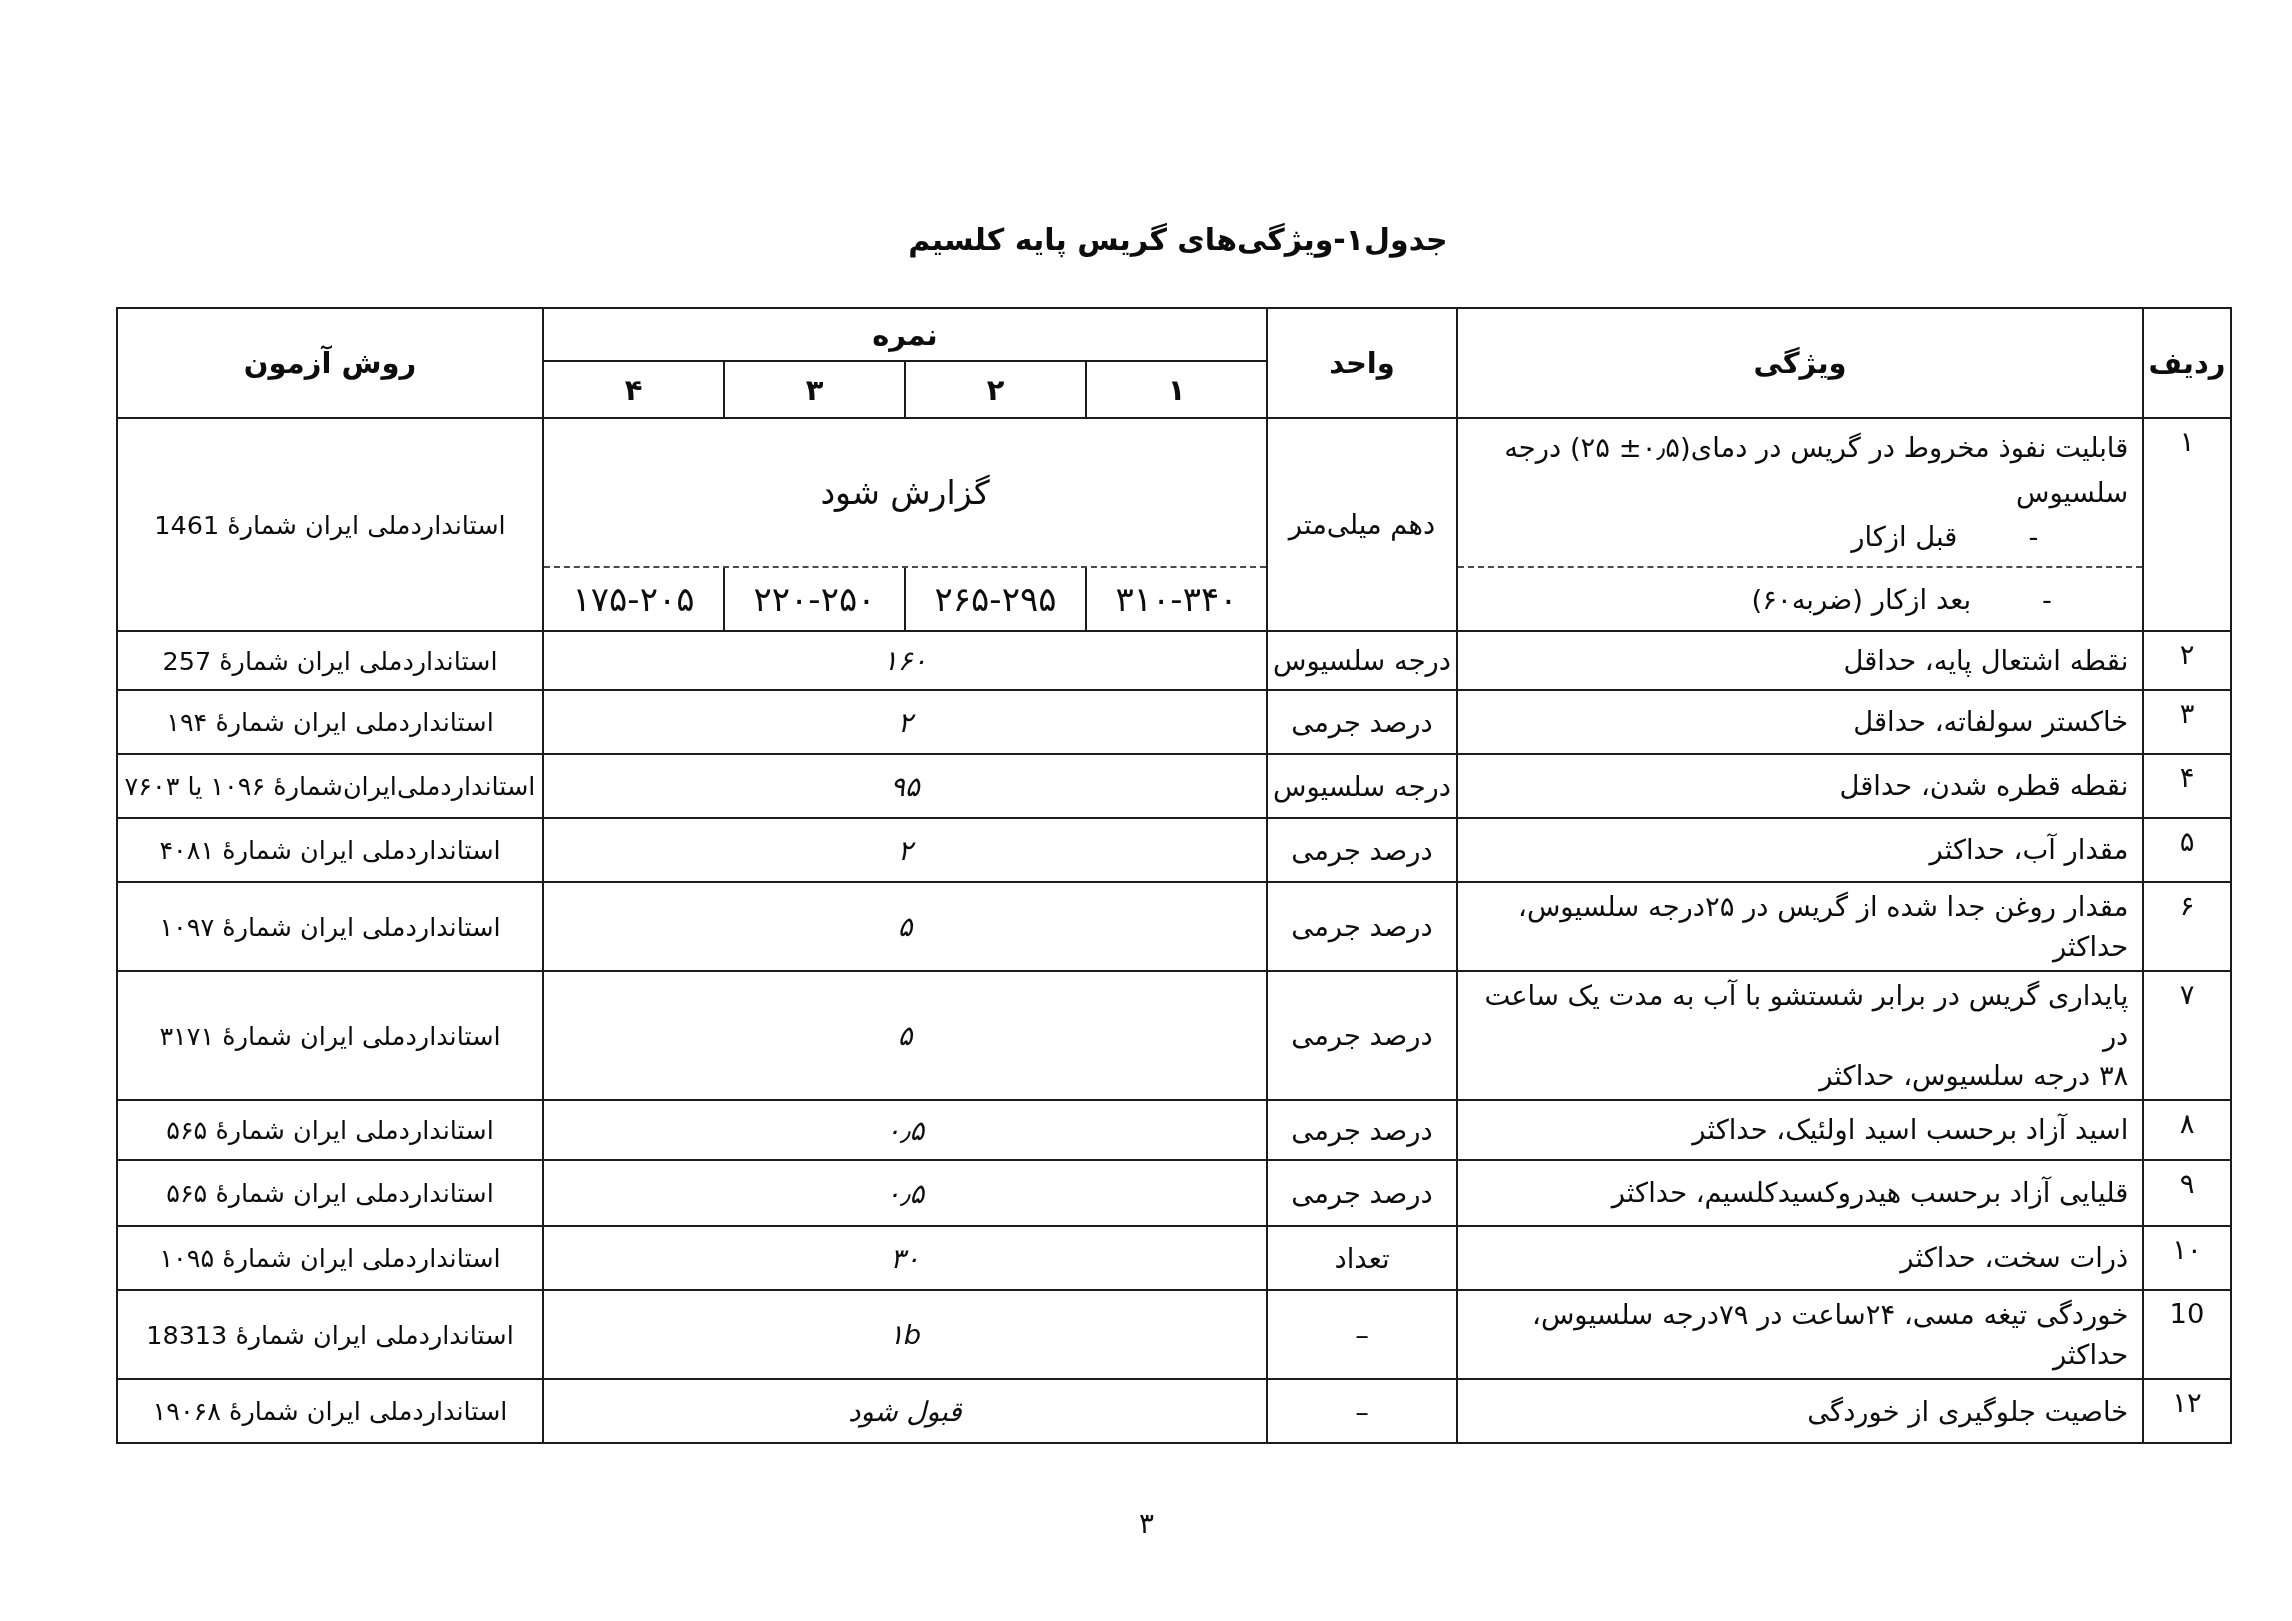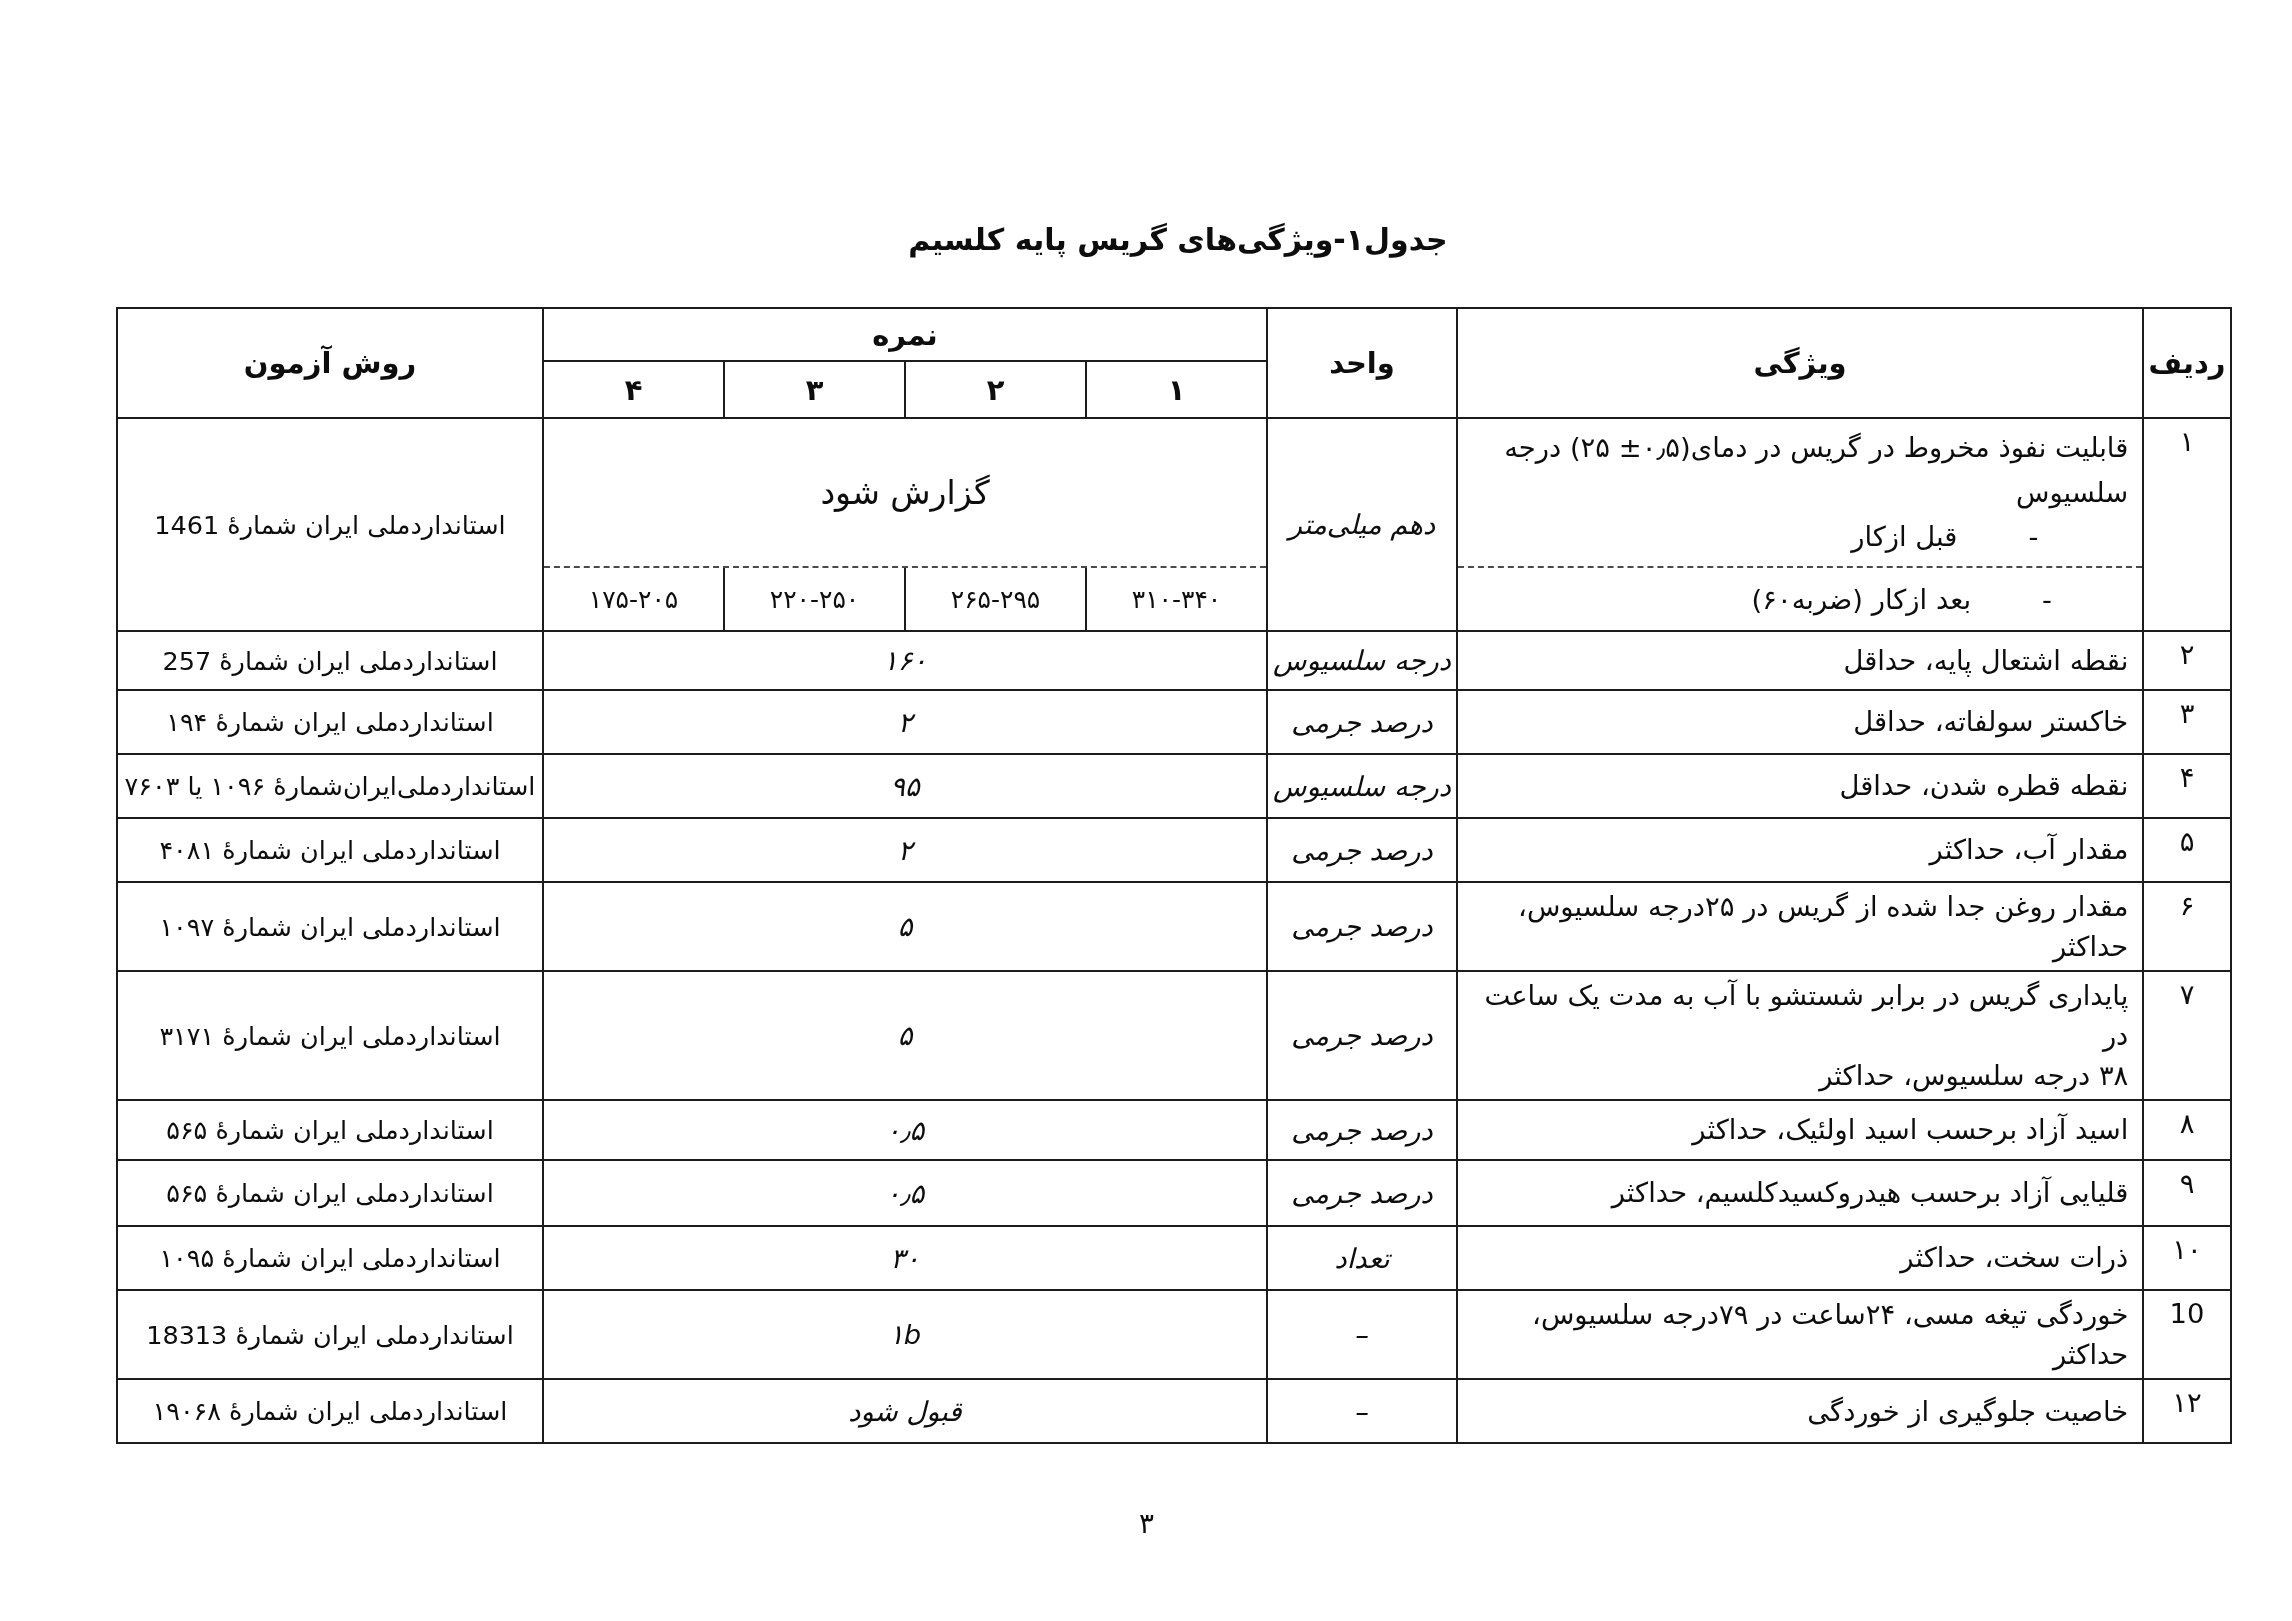--- a/index.html
+++ b/index.html
@@ -13,32 +13,32 @@
   }
   table.spec-table{
     position:absolute;top:307px;left:116px;width:2116px;
     border-collapse:collapse;table-layout:fixed;direction:rtl;
     border:2.9px solid #161616;
   }
   td{border:2px solid #1c1c1c;overflow:hidden;}
   tr.hdr td{font-weight:bold;font-size:29px;text-align:center;vertical-align:middle;}
   td.no{text-align:center;vertical-align:top;padding-top:6.9px;font-size:27.4px;}
   td.prop{text-align:right;vertical-align:middle;font-size:27.4px;padding:3.9px 13.7px;line-height:1.45;white-space:pre-line;}
-  td.unit{text-align:center;vertical-align:middle;font-size:27.4px;padding:2px;font-style:italic;}
+  td.unit{text-align:center;vertical-align:middle;font-size:27.4px;padding:2px;}
   td.score{text-align:center;vertical-align:middle;font-size:27.4px;padding:2px;font-style:italic;}
   td.method{text-align:center;vertical-align:middle;font-size:25.5px;padding:2px 3.9px;white-space:nowrap;}
   
   td.cell-flat{padding:0;vertical-align:top;}
   .p1top{box-sizing:border-box;height:149px;border-bottom:2px dashed #4a4a4a;padding:5.9px 13.7px 0;}
   .pline{text-align:right;font-size:27.4px;line-height:45px;}
   .pitem{display:flex;align-items:baseline;padding-right:90px;gap:71px;font-size:27.4px;line-height:43px;}
   .p1bottom{box-sizing:border-box;height:62px;display:flex;align-items:center;}
   .s1top{box-sizing:border-box;height:149px;border-bottom:2px dashed #4a4a4a;display:flex;align-items:center;justify-content:center;font-size:33px;}
   .s1bottom{box-sizing:border-box;height:62px;display:flex;align-items:stretch;}
-  .s1cell{flex:1 1 0;display:flex;align-items:center;justify-content:center;font-size:25px;}
+  .s1cell{flex:1 1 0;display:flex;align-items:center;justify-content:center;font-size:34px;}
   .s1cell:not(:first-child){border-inline-start:2px solid #1c1c1c;}
   .page-number{position:absolute;top:1507px;left:0;width:2293px;text-align:center;font-size:28px;}
 </style>
 </head>
 <body>
 
 <div class="doc-title">جدول۱-ویژگی‌های گریس پایه کلسیم</div>
 
 <table class="spec-table">
   <colgroup>

